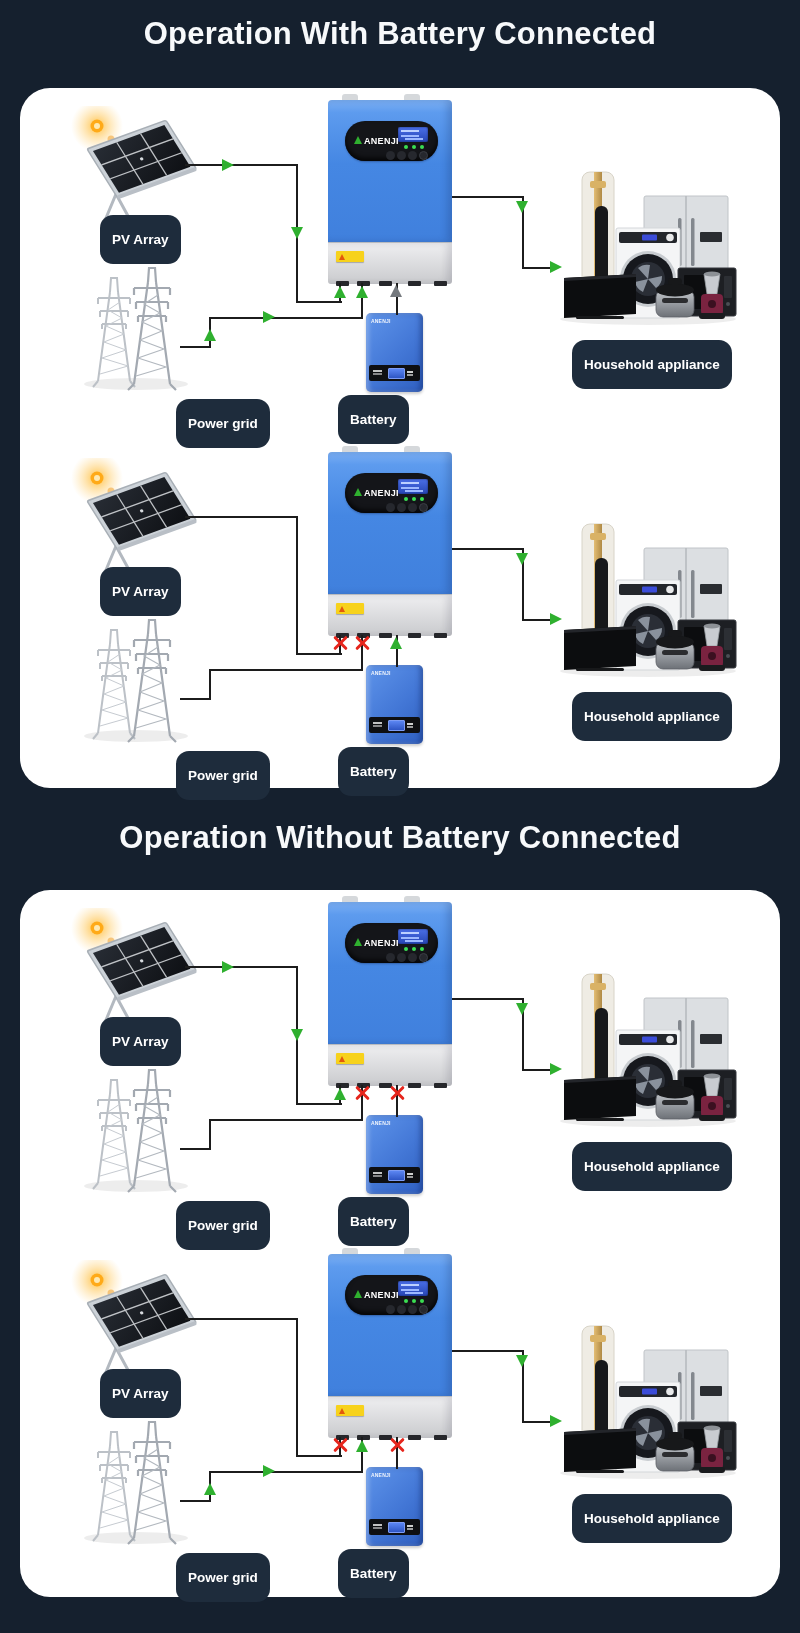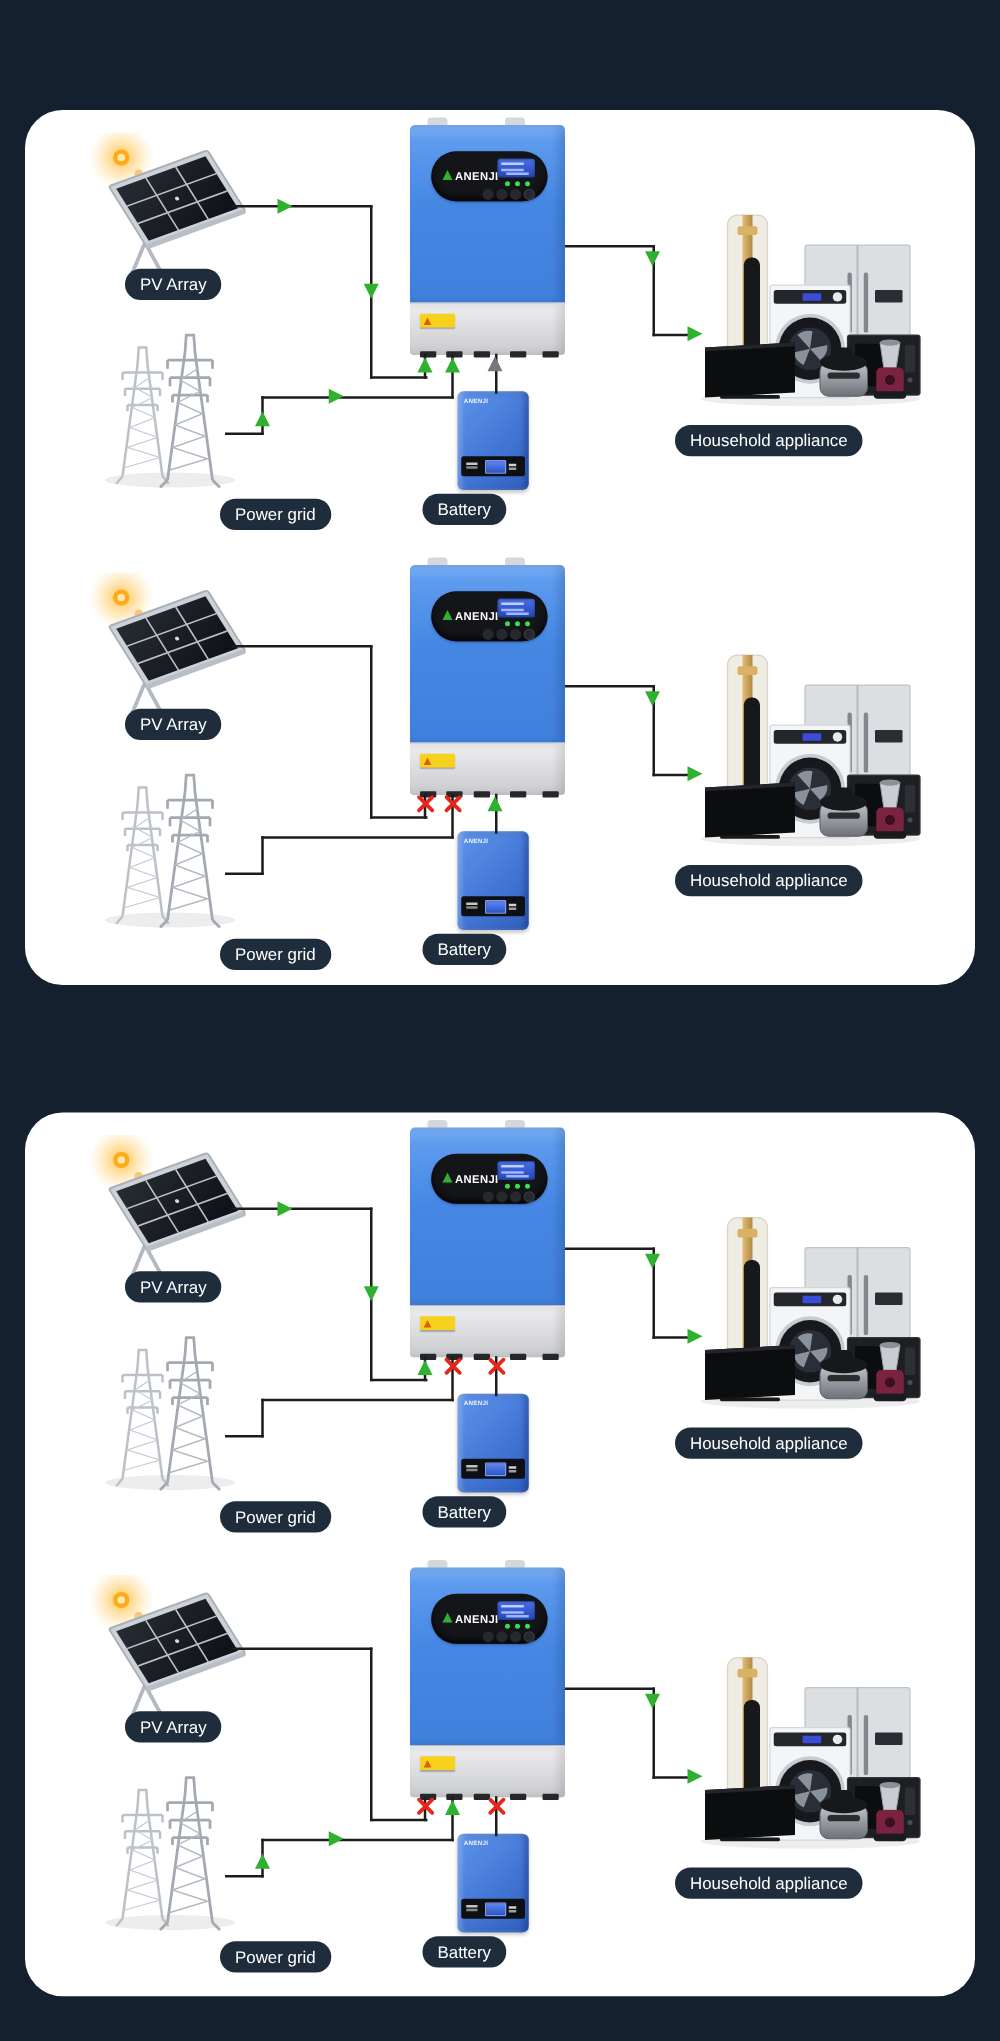--- a/index.html
+++ b/index.html
@@ -7,26 +7,26 @@
         font-family:"Liberation Sans",sans-serif;}
   .stitle{position:absolute;left:0;width:800px;text-align:center;color:#f7f9fb;
           font-size:31px;font-weight:700;letter-spacing:.2px;margin:0;}
   #t1{top:16px;} #t2{top:820px;}
   .card{position:absolute;left:20px;width:760px;background:#ffffff;border-radius:30px;}
   #card1{top:88px;height:700px;} #card2{top:890px;height:707px;}
   .p{position:absolute;left:0;width:760px;height:344px;}
   .pa{top:6px;} .pb{top:358px;}
 
   
-  .pill{position:absolute;height:25px;line-height:25px;padding:0 12px;border-radius:13px;
-        background:#1e2c3c;color:#fff;font-size:13.5px;font-weight:400;white-space:nowrap;}
+  .pill{position:absolute;height:25px;line-height:25px;padding:12px 12px;border-radius:13px;
+        background:#1e2c3c;color:#fff;font-size:13.5px;font-weight:700;white-space:nowrap;}
   .c-pill-pv{left:80px;top:121px;}
   .c-pill-grid{left:156px;top:305px;}
   .c-pill-bat{left:318px;top:301px;}
-  .c-pill-app{left:520px;top:246px;}
+  .c-pill-app{left:552px;top:246px;}
 
   
   .c-pv{position:absolute;left:50px;top:12px;width:134px;height:118px;}
   .c-towers{position:absolute;left:58px;top:160px;width:112px;height:138px;}
   .c-app{position:absolute;left:518px;top:72px;width:202px;height:162px;}
 
   
   .wire{position:absolute;background:#1c1c1c;}
   .w1{left:165px;top:70px;width:113px;height:2px;}
   .w2{left:276px;top:70px;width:2px;height:139px;}
@@ -215,20 +215,21 @@
         <rect x="163" y="128" width="22" height="21" rx="4" fill="#7a2340"></rect>
         <circle cx="174" cy="138" r="4" fill="#3a1020"></circle>
         <rect x="161" y="147" width="26" height="6" rx="3" fill="#1a1b1e"></rect>
       </g>
     </symbol>
   </defs>
 </svg>
 
 <div id="root">
 
+  <h2 class="stitle" id="t1">Operation With Battery Connected</h2>
 
   <div class="card" id="card1">
 
     <div class="p pa">
       <svg class="c-pv">
           <use href="#sym-pv"></use>
         </svg>
       <div class="pill c-pill-pv">PV Array</div>
       <svg class="c-towers">
           <use href="#sym-towers"></use>
@@ -347,20 +348,21 @@
       <div class="wire w12"></div>
 
       <div class="xm x-pv"></div>
       <div class="xm x-grid"></div>
       <div class="au d7"></div>
       <div class="ad d8"></div>
       <div class="ar d9"></div>
     </div>
   </div>
 
+  <h2 class="stitle" id="t2">Operation Without Battery Connected</h2>
 
   <div class="card" id="card2">
 
     <div class="p pa">
       <svg class="c-pv">
           <use href="#sym-pv"></use>
         </svg>
       <div class="pill c-pill-pv">PV Array</div>
       <svg class="c-towers">
           <use href="#sym-towers"></use>

